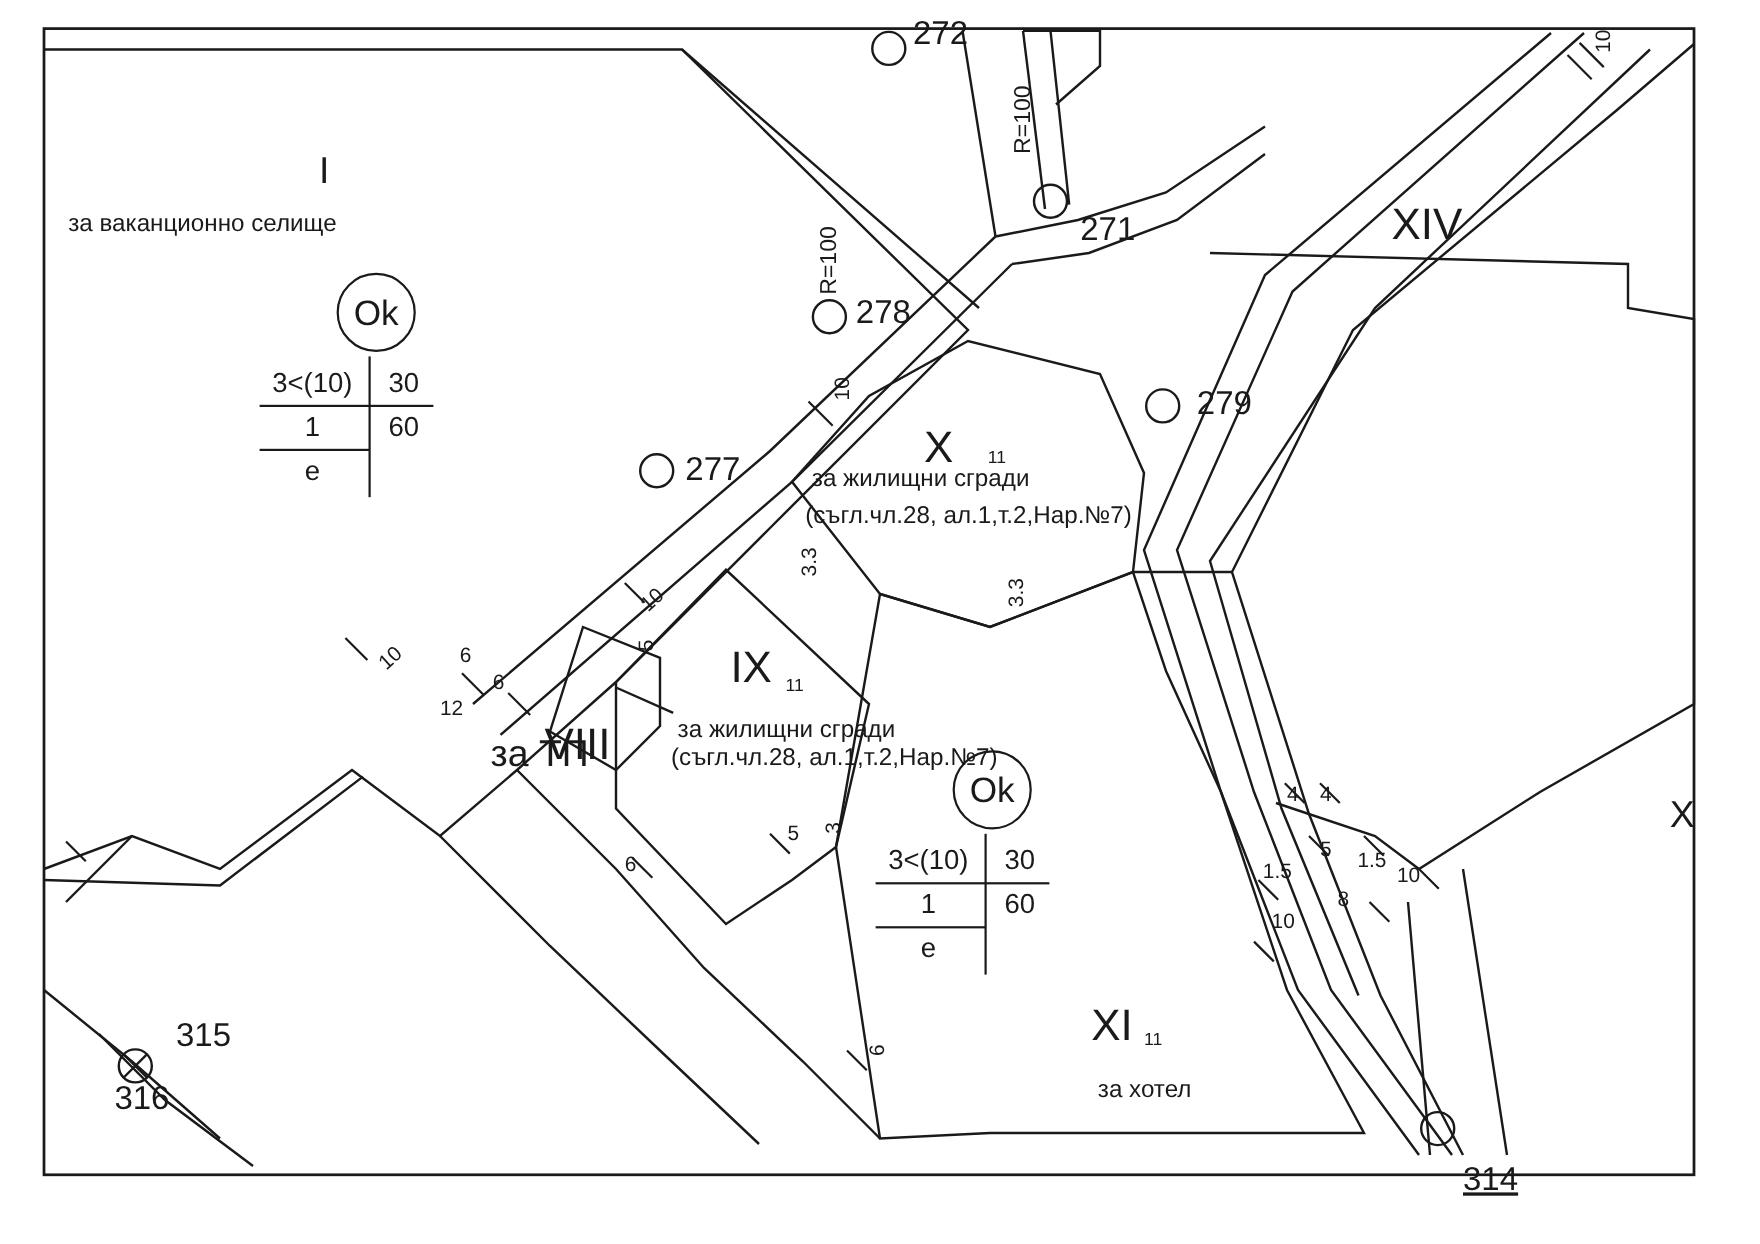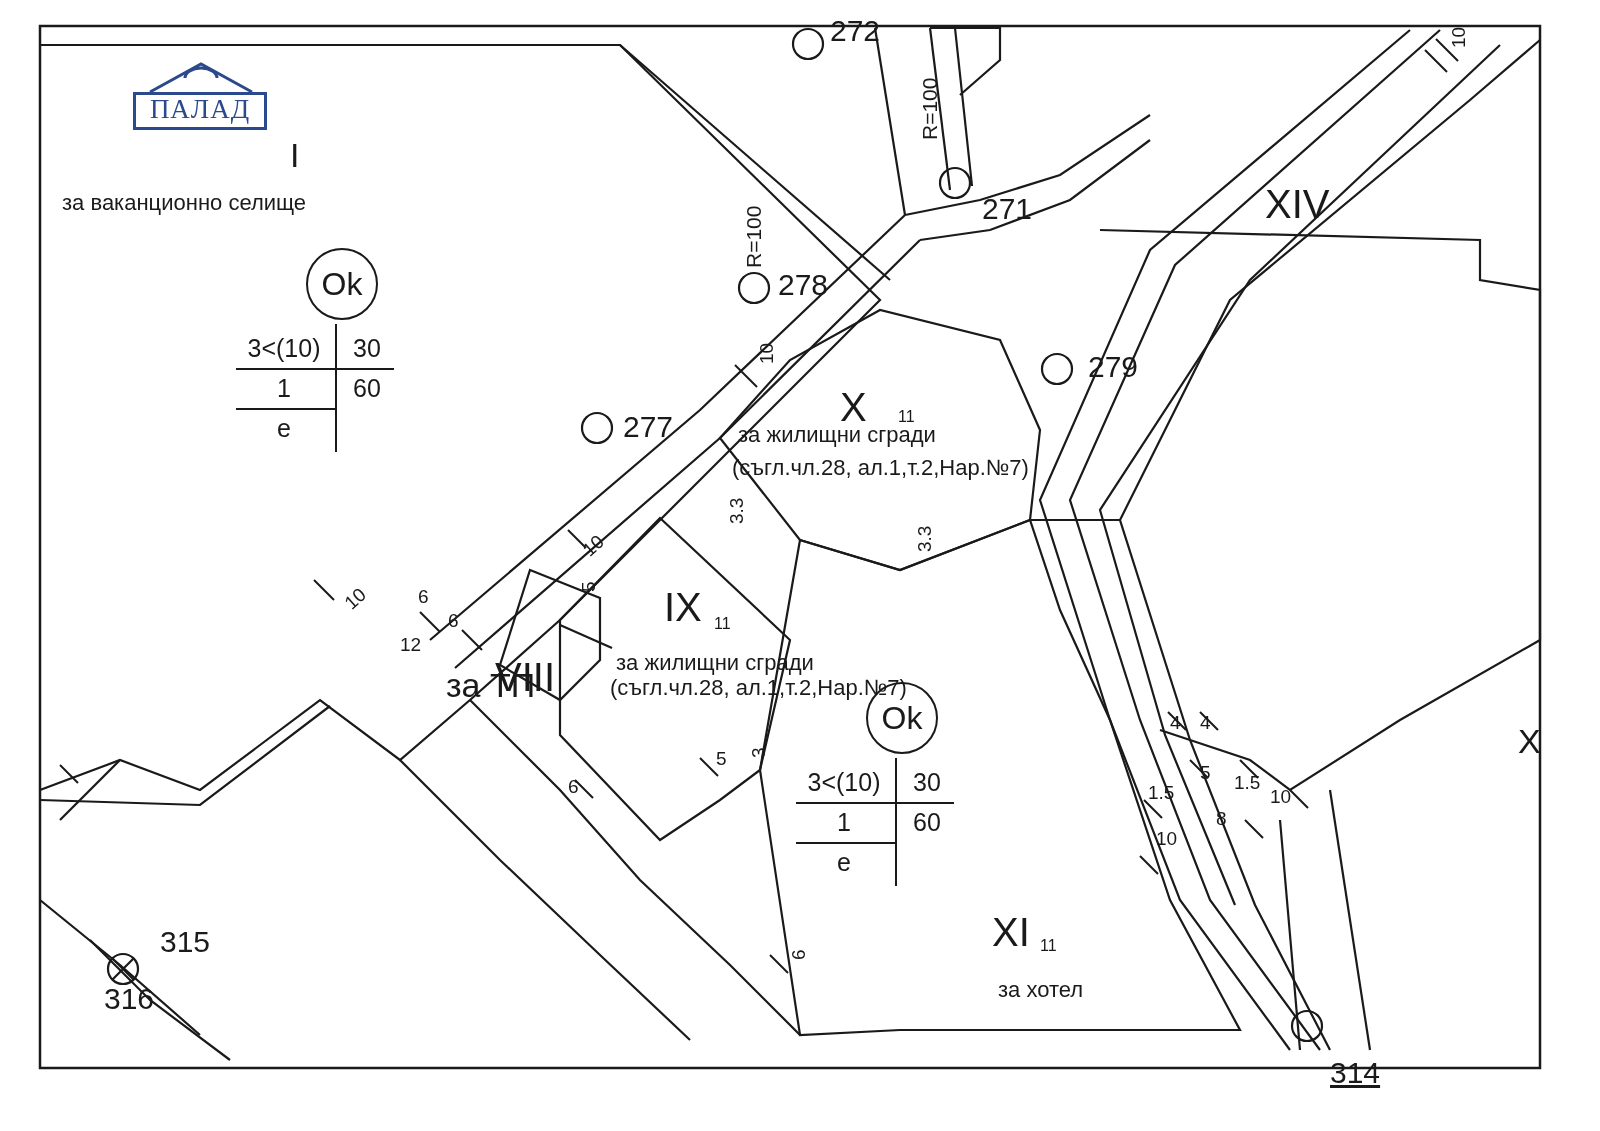--- a/index.html
+++ b/index.html
@@ -203,28 +203,20 @@
       <circle cx="955" cy="183" r="15"></circle>
       <circle cx="754" cy="288" r="15"></circle>
       <circle cx="1057" cy="369" r="15"></circle>
       <circle cx="597" cy="428" r="15"></circle>
       <circle cx="123" cy="969" r="15"></circle>
       <circle cx="1307" cy="1026" r="15"></circle>
       <path d="M 112 958 l 22 22 M 134 958 l -22 22"></path>
     </g>
   </svg>
 
-  <div id="logo">
-    <svg viewBox="0 0 142 78" width="142" height="78">
-      <path d="M20 34 L71 6 L122 34" fill="none" stroke="#2b4a8b" stroke-width="3"></path>
-      <path d="M55 20 a16 10 0 0 1 32 0" fill="none" stroke="#2b4a8b" stroke-width="3"></path>
-    </svg>
-    <div class="logo-box"></div>
-    <div class="logo-name">ПАЛАД</div>
-  </div>
 
   <div class="lbl roman" style="left:290px; top:136px;">I</div>
   <div class="lbl use-text" style="left:42px; top:190px;">за ваканционно селище</div>
 
   <div class="lbl roman-big" style="left:1265px; top:182px;">XIV</div>
 
   <div class="lbl roman-big" style="left:840px; top:385px;">X</div>
   <div class="lbl sub" style="left:898px; top:408px;">11</div>
   <div class="lbl use-text" style="left:718px; top:422px;">за жилищни сгради</div>
   <div class="lbl use-text" style="left:712px; top:455px;">(съгл.чл.28, ал.1,т.2,Нар.№7)</div>

